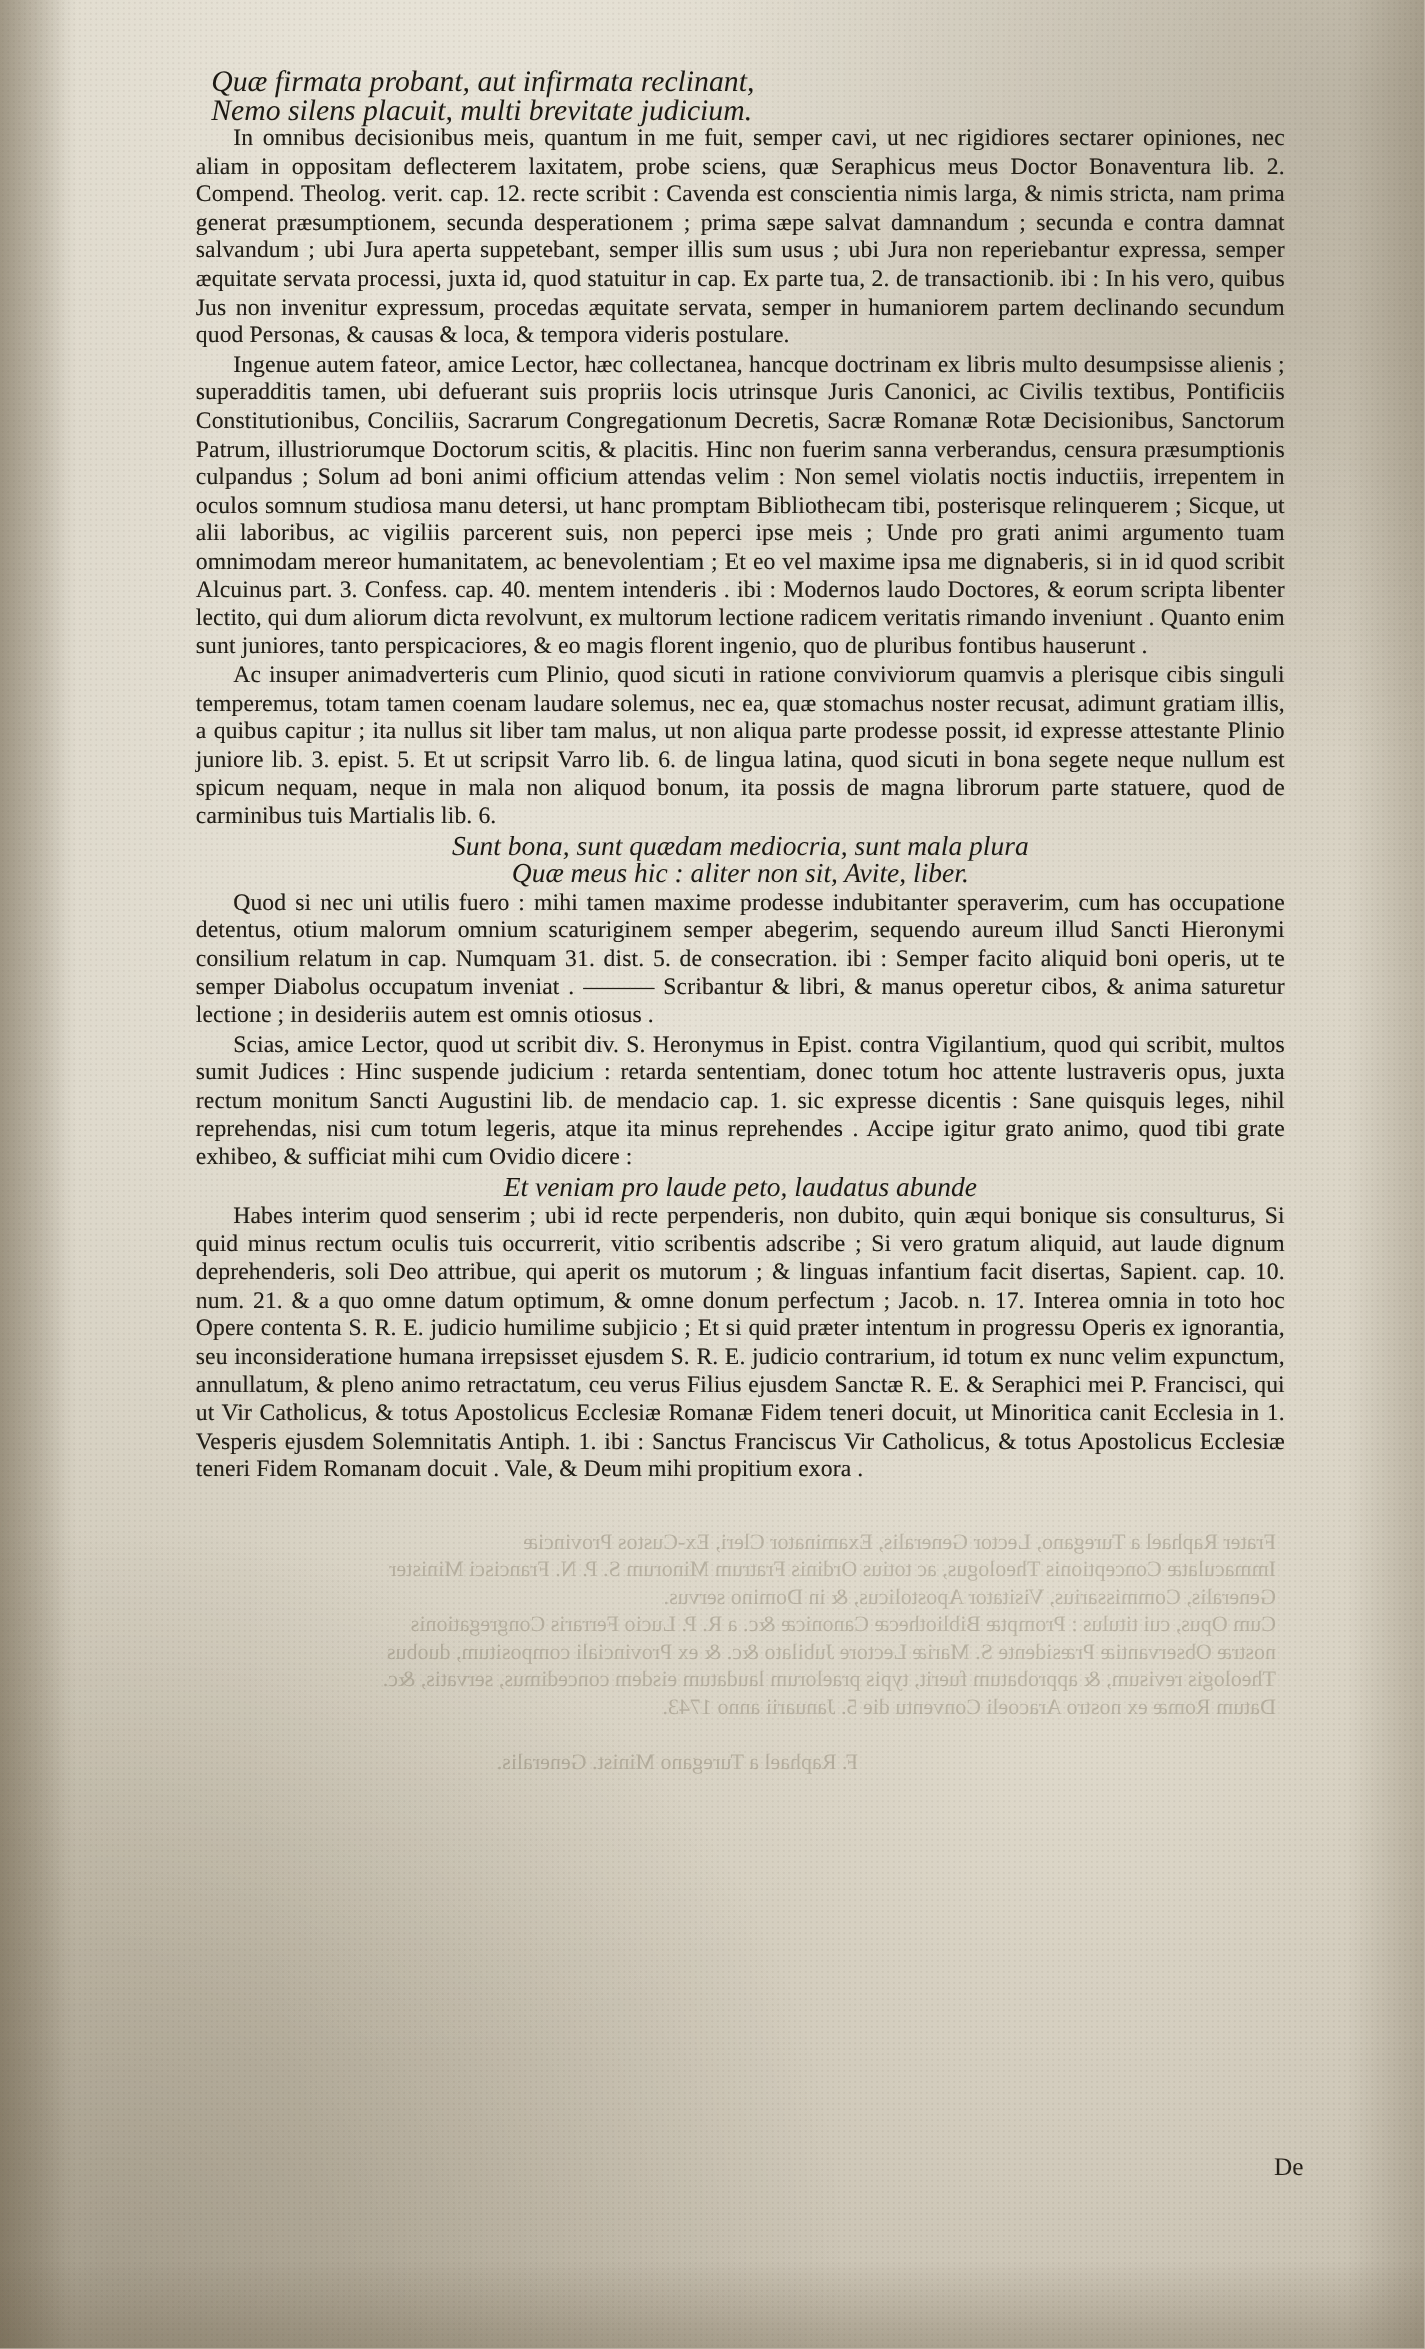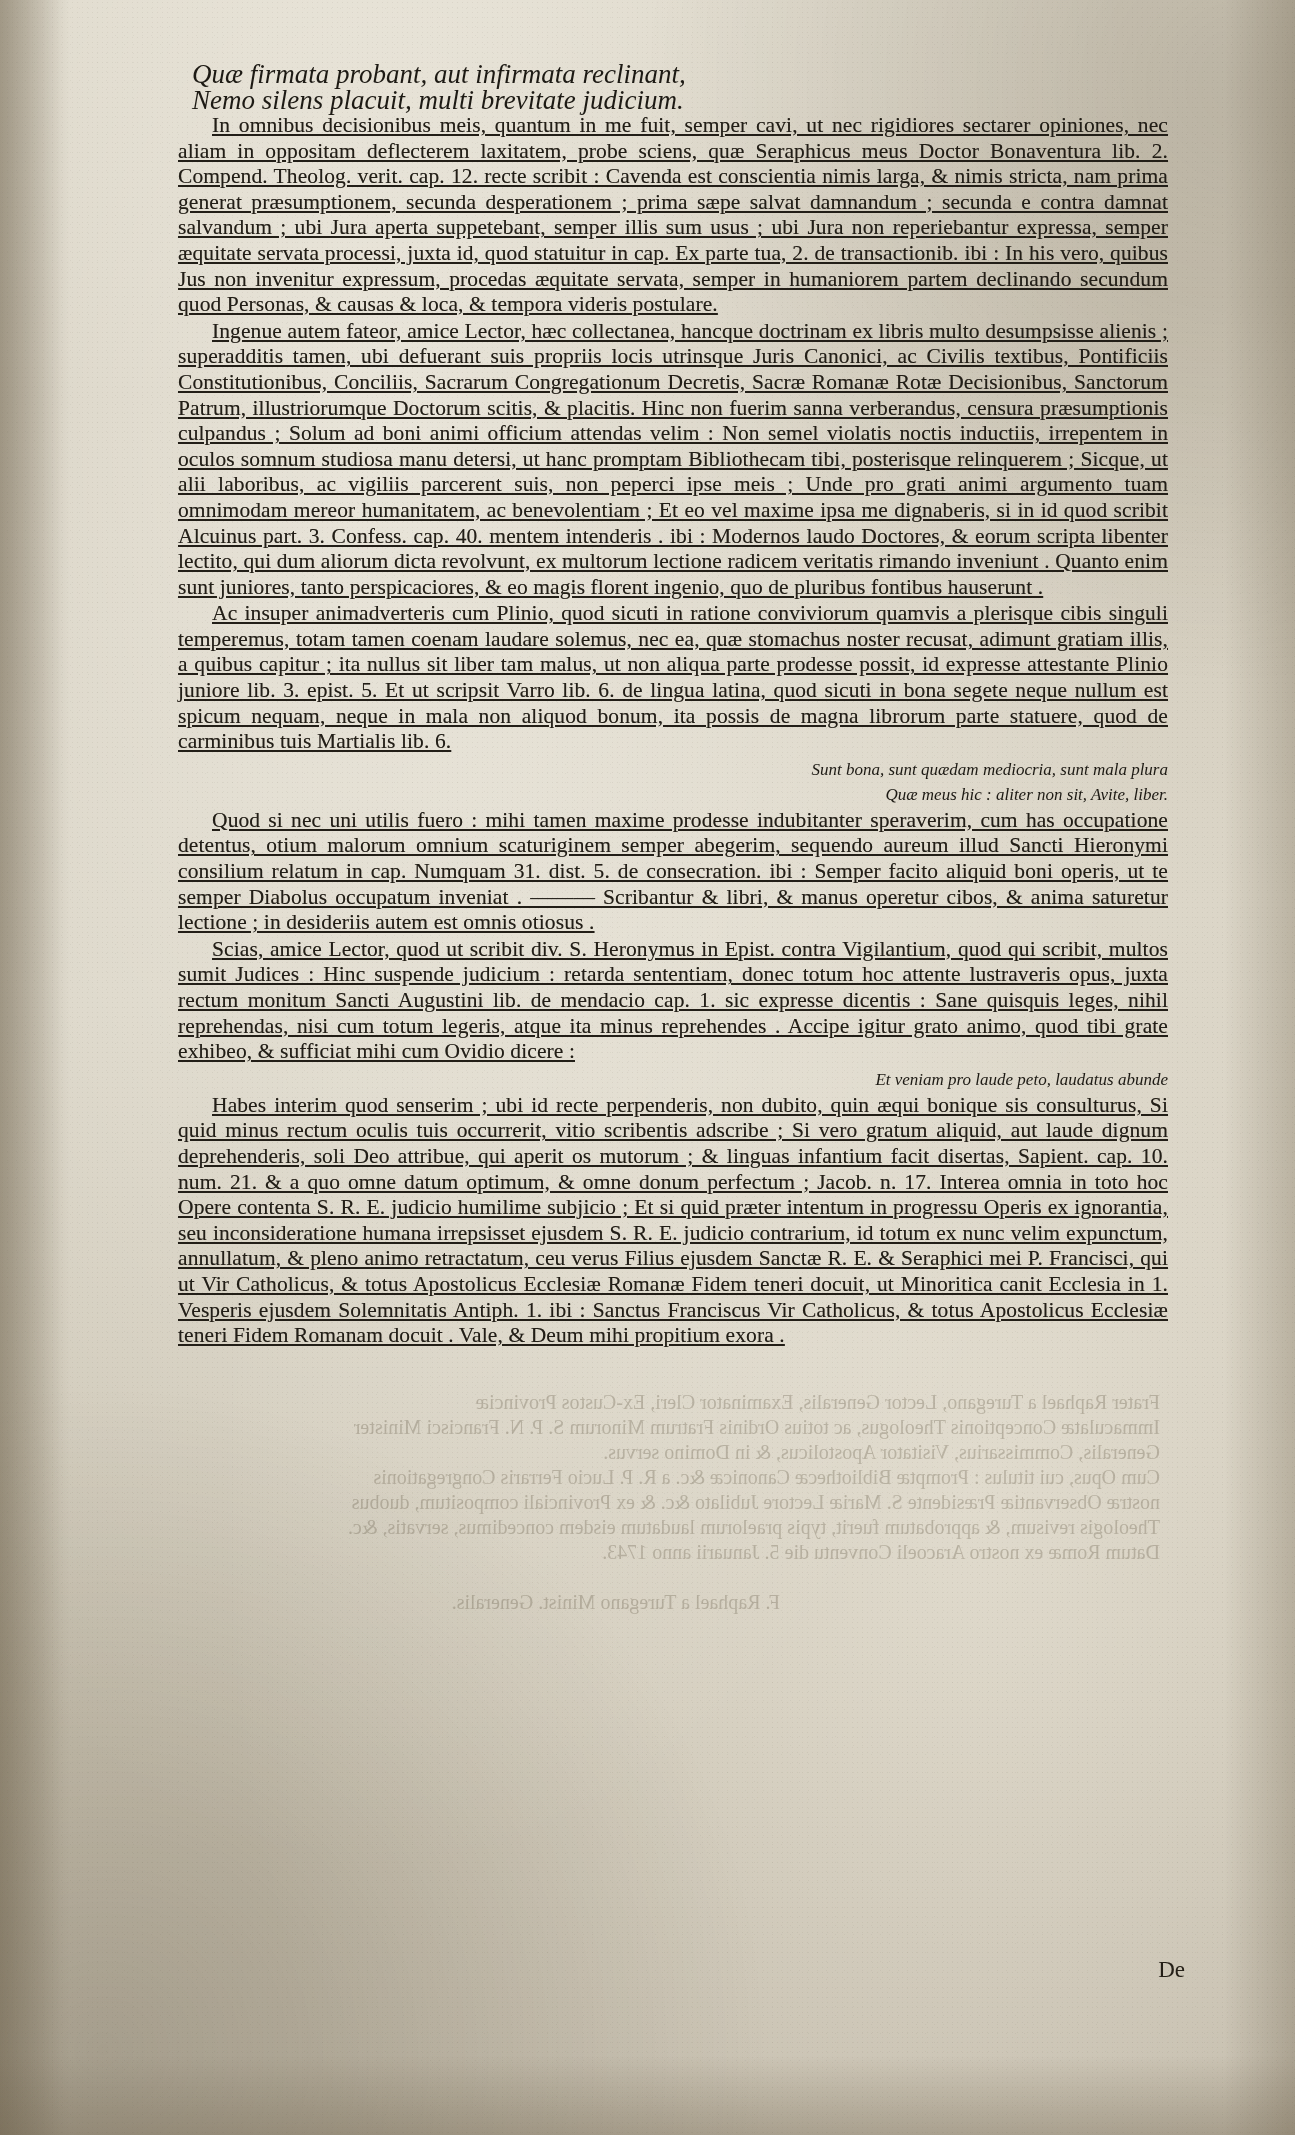--- a/index.html
+++ b/index.html
@@ -61,25 +61,25 @@
     margin: 0 0 0 0;
     font-size: 21.5px;
     line-height: 25.6px;
     text-align: justify;
     text-justify: inter-word;
     letter-spacing: 0.1px;
     color: #221e17;
     text-shadow: 0 0 0.4px rgba(40,34,24,0.45);
   }
   p.para + p.para { margin-top: 1px; }
-  .indent { text-indent: 34px; text-decoration: underline; }
+  .indent { text-indent: 34px; }
   .verse {
     font-style: italic;
-    text-align: right;
-    font-size: 17px;
+    text-align: center;
+    font-size: 25px;
     line-height: 25px;
     margin: 0;
   }
   .verse-block { margin: 2px 0 1px 0; }
   .epigraph {
     font-style: italic;
     font-size: 27px;
     line-height: 25.5px;
     margin: 0;
     padding-left: 14px;

